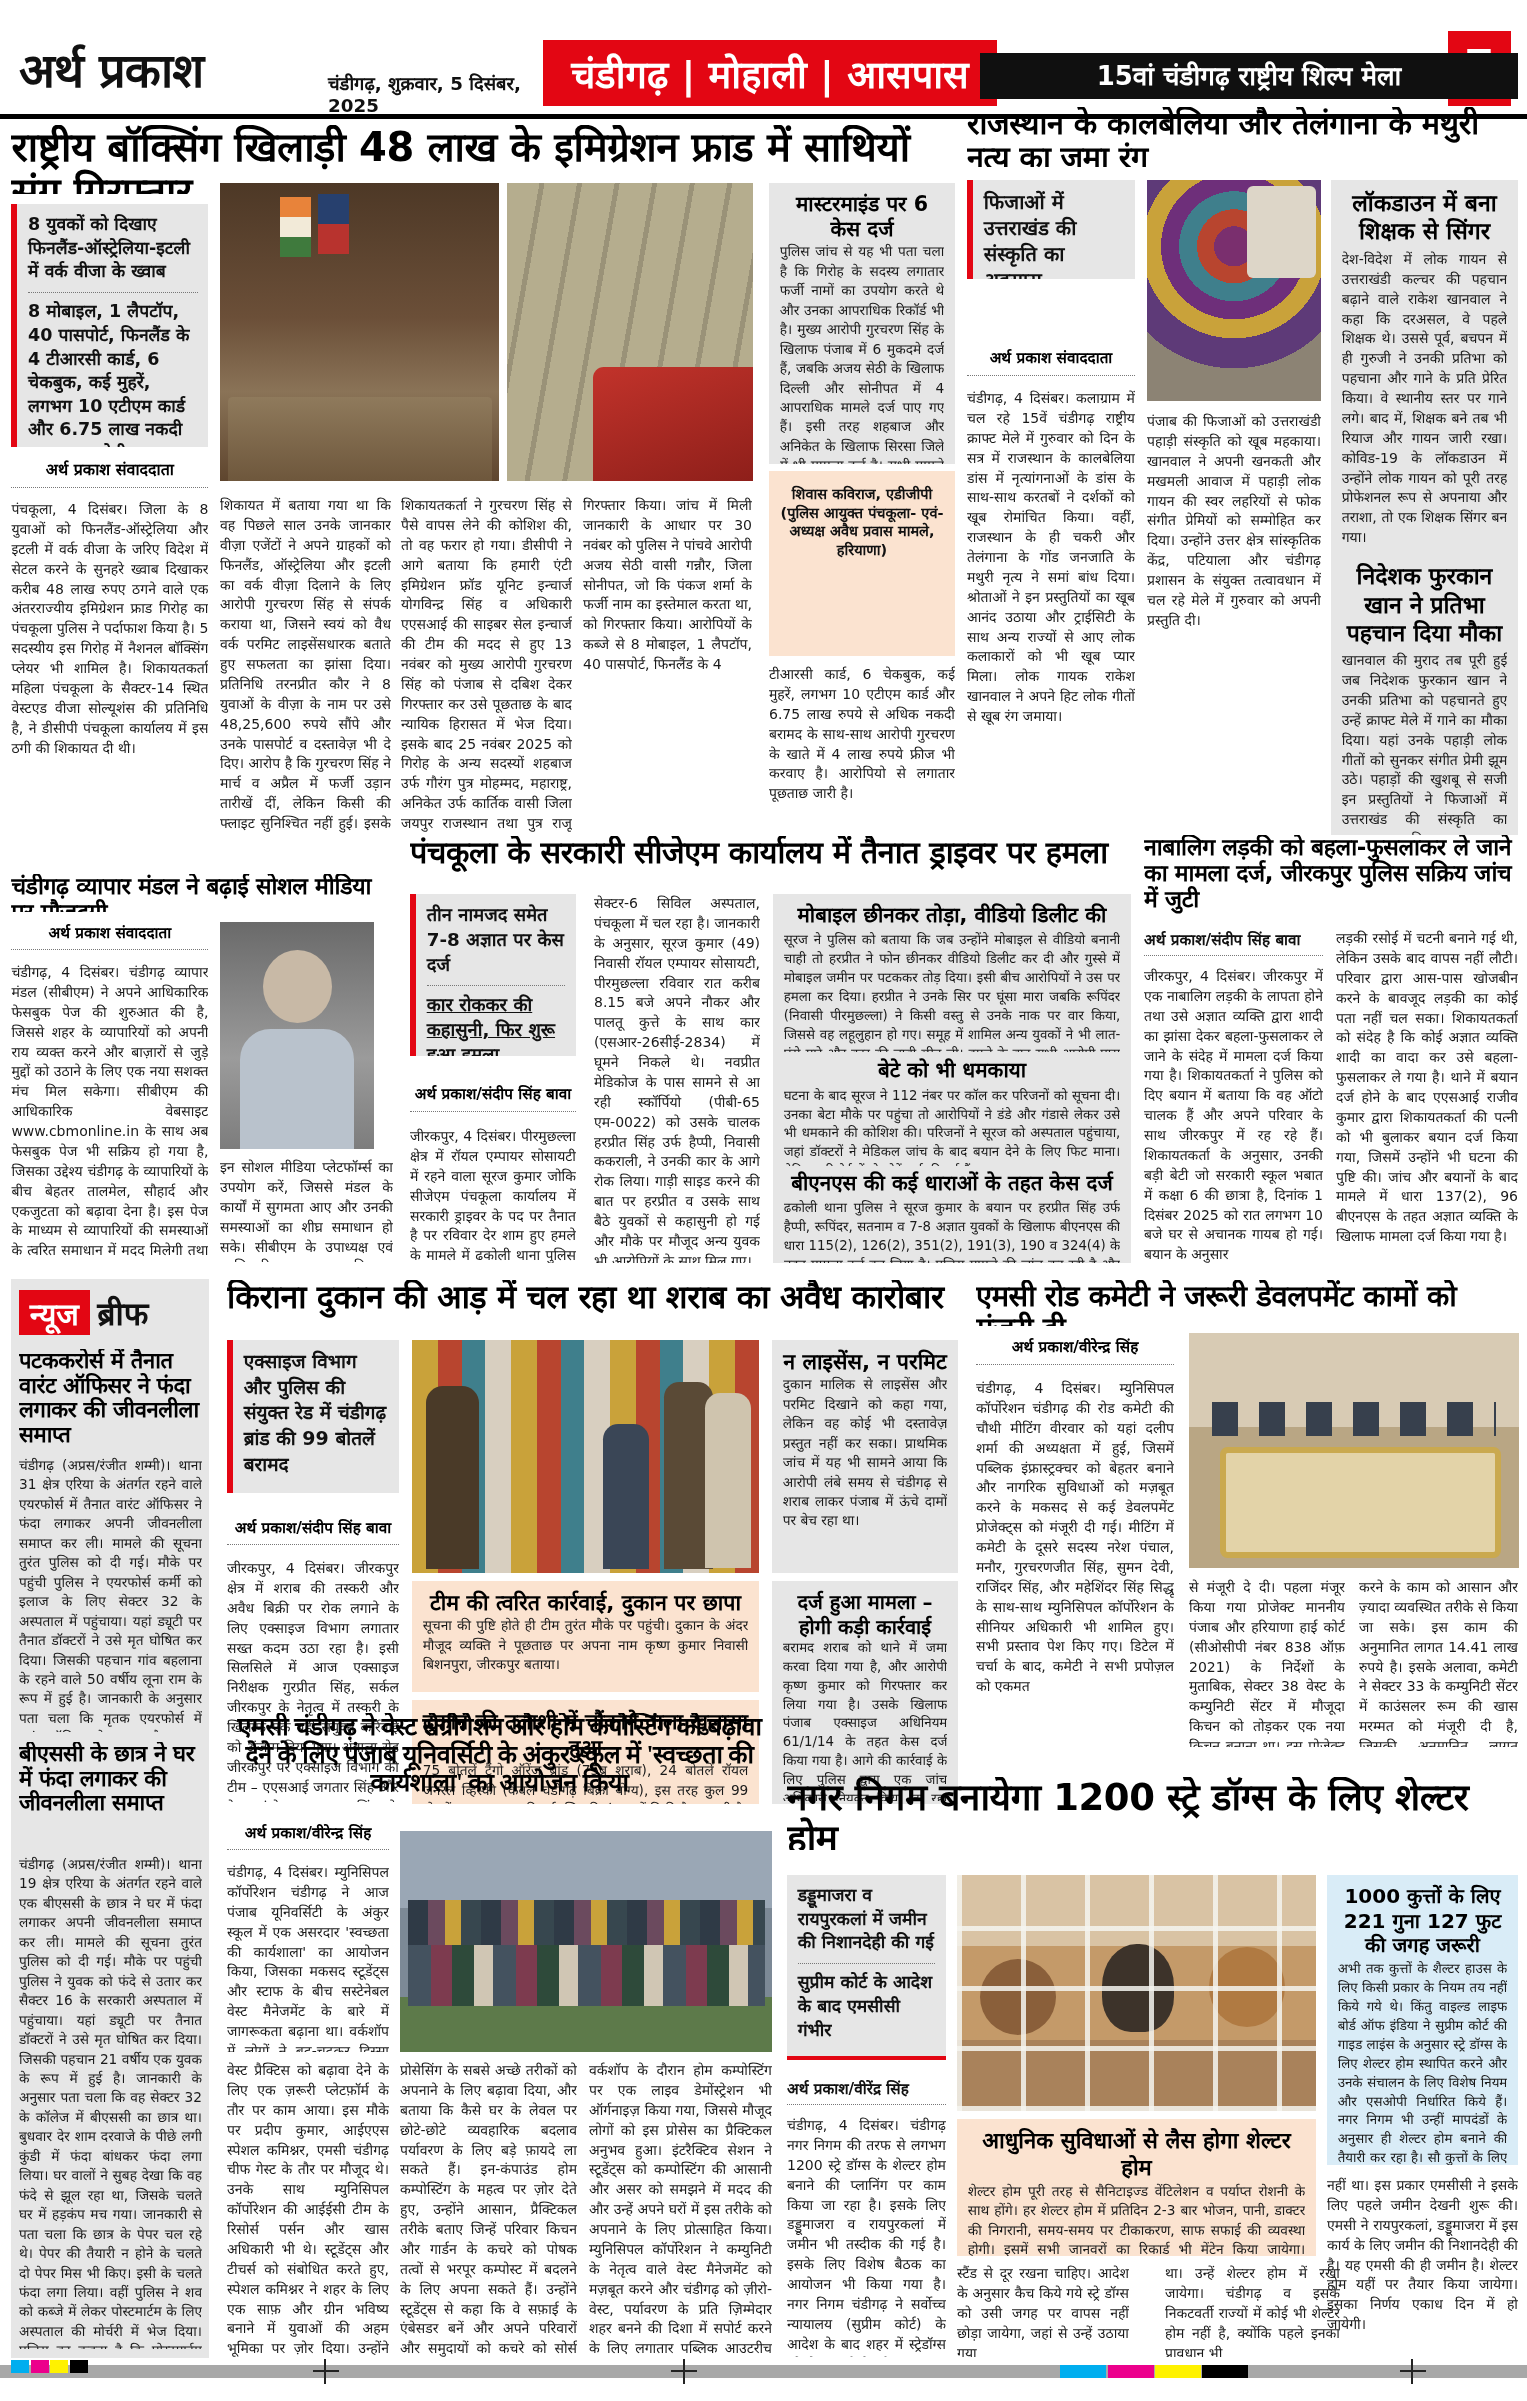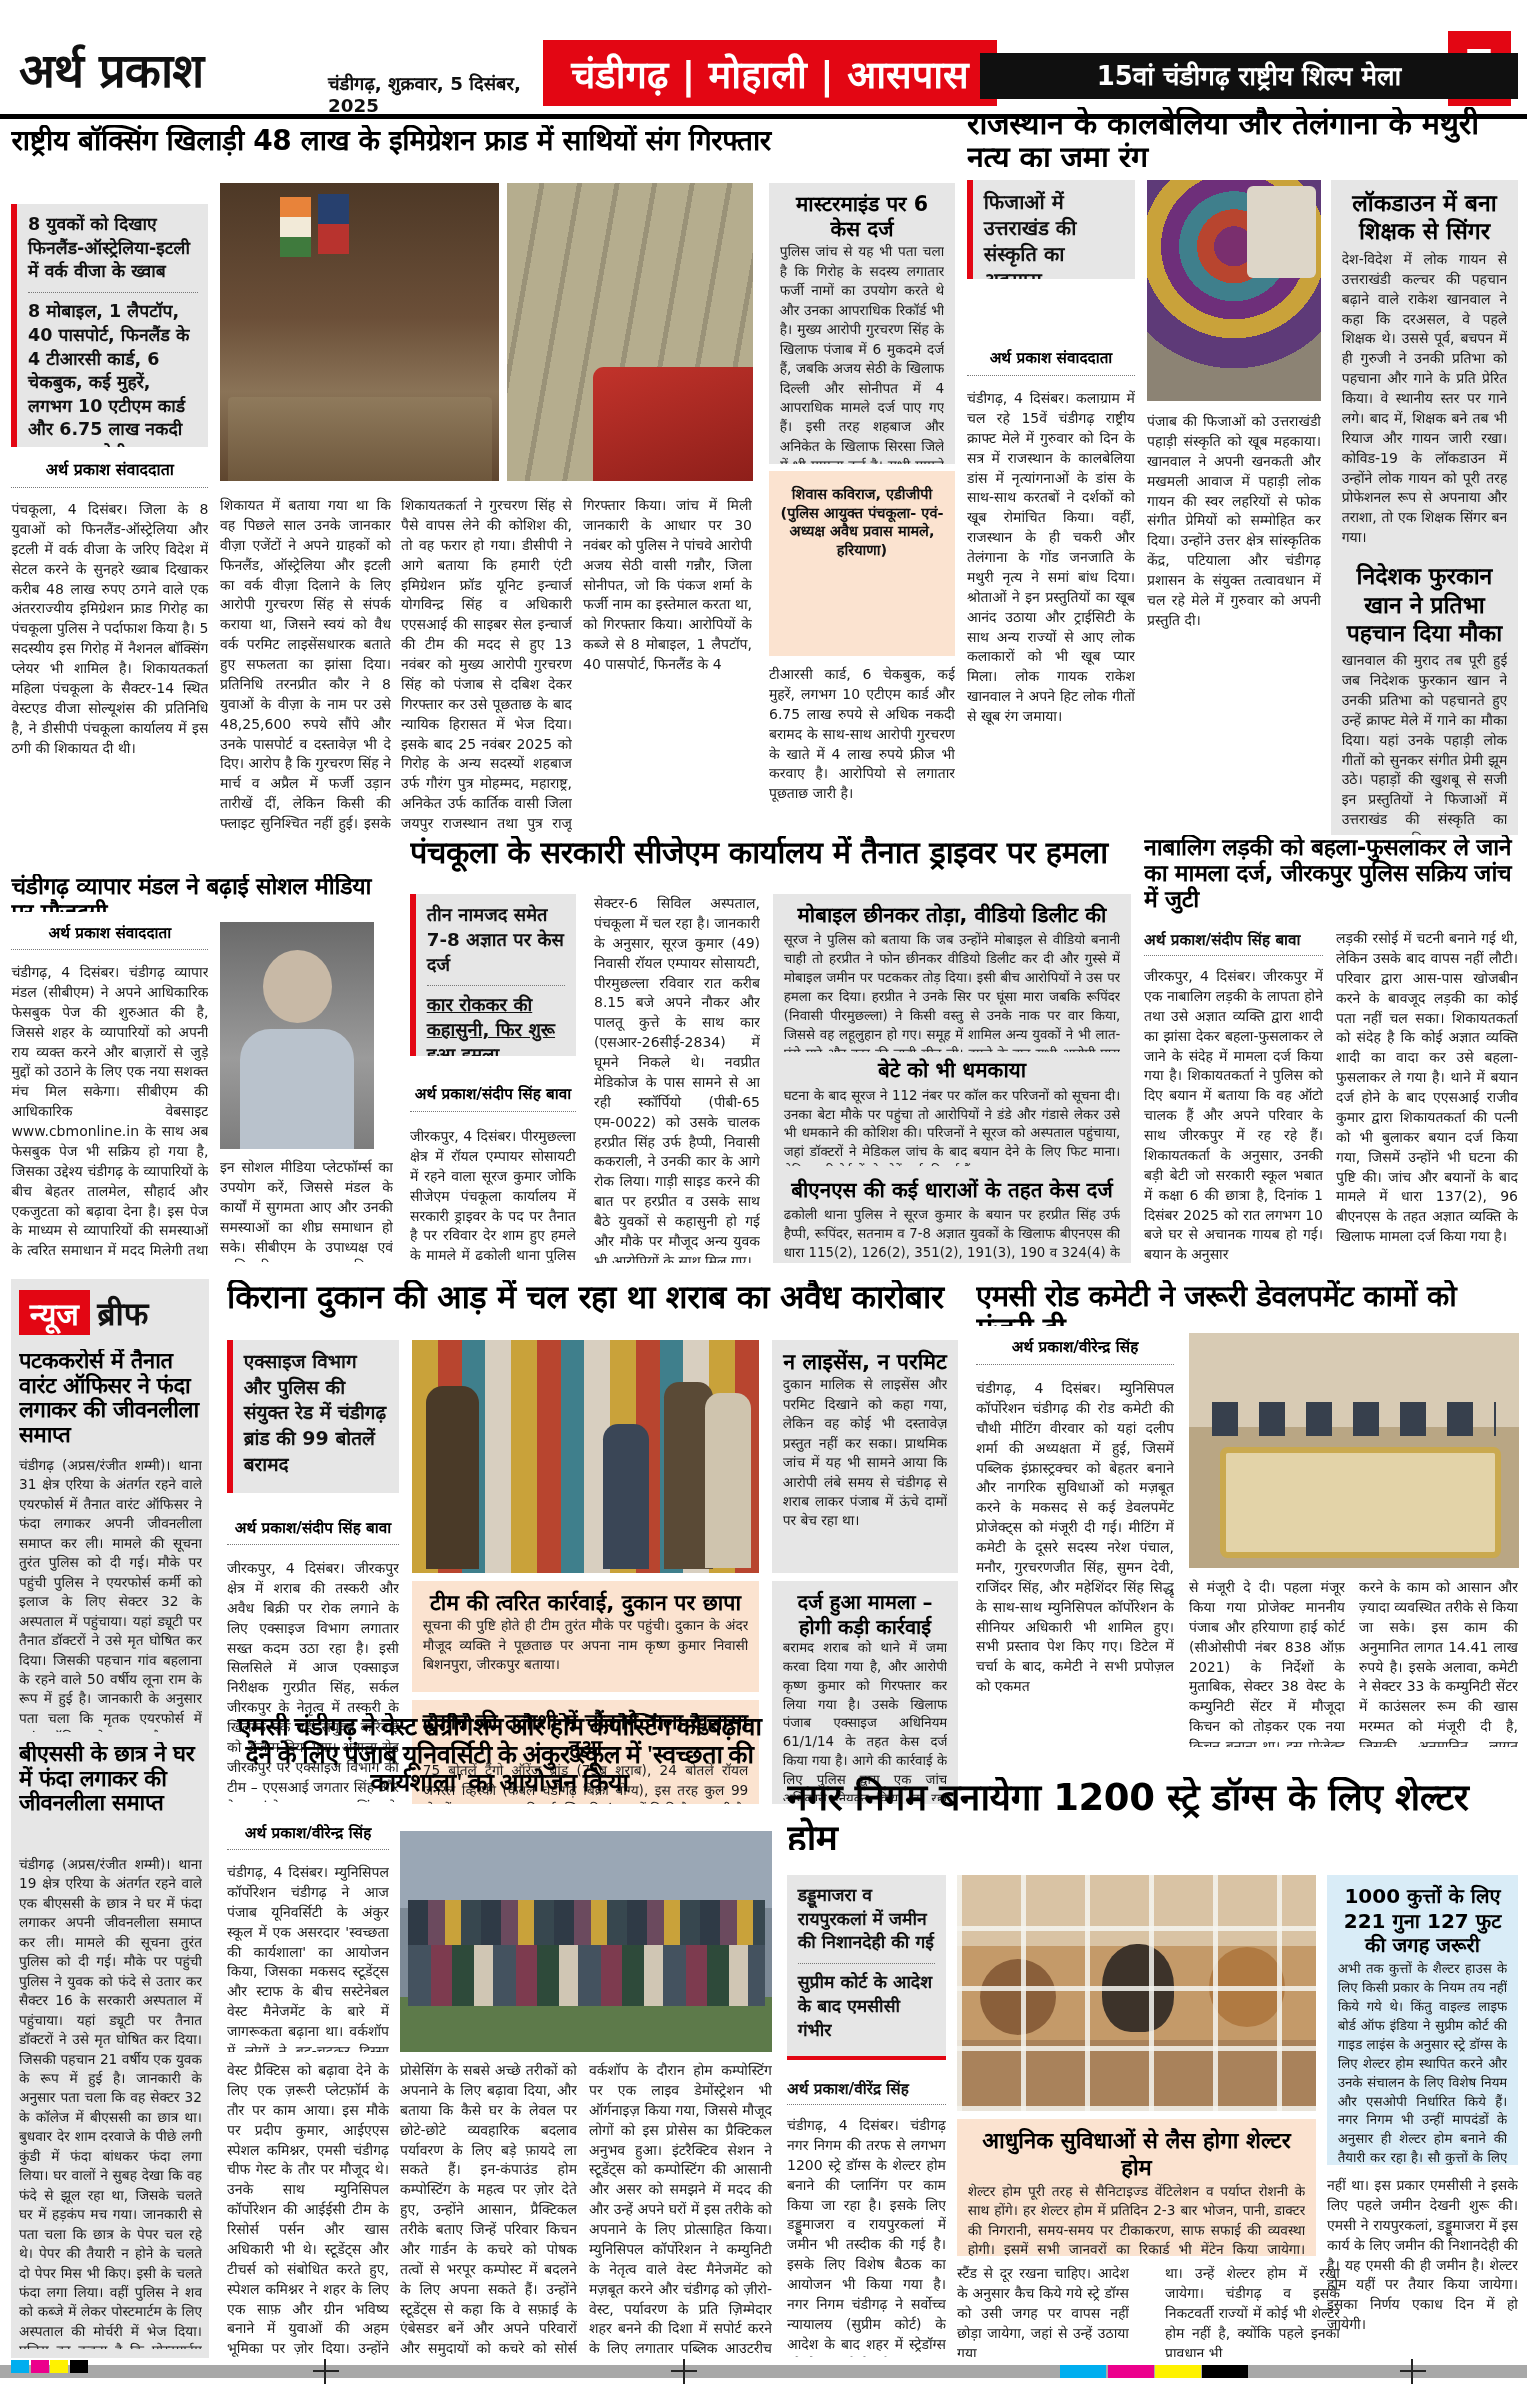--- a/index.html
+++ b/index.html
@@ -40,21 +40,21 @@
 
   <div class="abs" id="masthead-logo" style="left:19px;top:37px;width:229px;height:61px;">अर्थ प्रकाश</div>
   <div class="abs" style="left:328px;top:70px;width:214px;font-size:18.3px;font-weight:bold;">चंडीगढ़, शुक्रवार, 5 दिसंबर, 2025</div>
   <div class="abs white" id="sections-box" style="left:543px;top:40px;width:454px;height:66px;font-size:38px;font-weight:bold;">चंडीगढ़ | मोहाली | आसपास</div>
   <div class="abs" style="left:1011px;top:69px;font-size:23px;">
     <span>www.</span><span style="color:#e30613;">arthparkash</span><span>.com</span>
   </div>
   <div class="abs white" id="page-num" style="left:1448px;top:30.5px;width:63px;height:75px;">5</div>
   <div class="abs" id="toprule" style="left:0;top:114px;width:1527px;height:4.6px;"></div>
 
-  <div class="abs hl" style="left:11.4px;top:125px;width:944px;height:69px;font-size:28px;">राष्ट्रीय बॉक्सिंग खिलाड़ी 48 लाख के इमिग्रेशन फ्राड में साथियों संग गिरफ्तार</div>
+  <div class="abs hl" style="left:11.4px;top:125px;width:944px;height:69px;font-size:40px;">राष्ट्रीय बॉक्सिंग खिलाड़ी 48 लाख के इमिग्रेशन फ्राड में साथियों संग गिरफ्तार</div>
 
   <div class="abs graybox redleft" style="left:11.4px;top:204px;width:197px;height:243px;">
     <div style="font-size:17.5px;font-weight:bold;line-height:1.35;">8 युवकों को दिखाए फिनलैंड-ऑस्ट्रेलिया-इटली में वर्क वीजा के ख्वाब</div>
     <div class="dotrule" style="margin:7.6px 0;"></div>
     <div style="font-size:17.5px;font-weight:bold;line-height:1.35;">8 मोबाइल, 1 लैपटॉप, 40 पासपोर्ट, फिनलैंड के 4 टीआरसी कार्ड, 6 चेकबुक, कई मुहरें, लगभग 10 एटीएम कार्ड और 6.75 लाख नकदी बरामद, आरोपी गुरचरण के खाते में 4 लाख रुपये फीज भी करवाए</div>
   </div>
 
   <div class="abs photo" style="left:220px;top:183px;width:279px;height:298px;
        background:linear-gradient(180deg,#4d3826 0%,#6b4f38 45%,#8a7357 70%,#5e452e 100%);">
     <div class="flag" style="left:60px;top:13.7px;background:linear-gradient(180deg,#e8833a 33%,#f2ead8 33% 66%,#3f7a3d 66%);"></div>
@@ -126,21 +126,21 @@
   <div class="abs byline" style="left:410px;top:1083px;width:166px;font-size:15.3px;">अर्थ प्रकाश/संदीप सिंह बावा</div>
   <div class="abs dotrule" style="left:410px;top:1111px;width:166px;"></div>
   <div class="abs body" style="left:410px;top:1127px;width:166px;height:136px;">जीरकपुर, 4 दिसंबर। पीरमुछल्ला क्षेत्र में रॉयल एम्पायर सोसायटी में रहने वाला सूरज कुमार जोकि सीजेएम पंचकूला कार्यालय में सरकारी ड्राइवर के पद पर तैनात है पर रविवार देर शाम हुए हमले के मामले में ढकोली थाना पुलिस ने तीन नामजद समेत 7-8 अज्ञात युवकों के खिलाफ मामला दर्ज किया है। घायल चालक का उपचार</div>
   <div class="abs body" style="left:594px;top:894px;width:166px;height:369px;">सेक्टर-6 सिविल अस्पताल, पंचकूला में चल रहा है। जानकारी के अनुसार, सूरज कुमार (49) निवासी रॉयल एम्पायर सोसायटी, पीरमुछल्ला रविवार रात करीब 8.15 बजे अपने नौकर और पालतू कुत्ते के साथ कार (एसआर-26सीई-2834) में घूमने निकले थे। नवप्रीत मेडिकोज के पास सामने से आ रही स्कॉर्पियो (पीबी-65 एम-0022) को उसके चालक हरप्रीत सिंह उर्फ हैप्पी, निवासी ककराली, ने उनकी कार के आगे रोक लिया। गाड़ी साइड करने की बात पर हरप्रीत व उसके साथ बैठे युवकों से कहासुनी हो गई और मौके पर मौजूद अन्य युवक भी आरोपियों के साथ मिल गए।</div>
 
   <div class="abs graybox" style="left:773px;top:894px;width:358px;height:369px;">
     <div class="boxhead" style="font-size:20.6px;">मोबाइल छीनकर तोड़ा, वीडियो डिलीट की</div>
     <div class="body" style="font-size:13.3px;height:121px;margin-top:3.1px;">सूरज ने पुलिस को बताया कि जब उन्होंने मोबाइल से वीडियो बनानी चाही तो हरप्रीत ने फोन छीनकर वीडियो डिलीट कर दी और गुस्से में मोबाइल जमीन पर पटककर तोड़ दिया। इसी बीच आरोपियों ने उस पर हमला कर दिया। हरप्रीत ने उनके सिर पर घूंसा मारा जबकि रूपिंदर (निवासी पीरमुछल्ला) ने किसी वस्तु से उनके नाक पर वार किया, जिससे वह लहूलुहान हो गए। समूह में शामिल अन्य युवकों ने भी लात-घूंसे मारे और कार की चाबी छीन ली। हमले के बाद सभी आरोपी पास के एक मकान में जाकर छिप गए।</div>
     <div class="boxhead" style="font-size:20.6px;margin-top:6.1px;">बेटे को भी धमकाया</div>
     <div class="body" style="font-size:13.3px;height:79px;margin-top:3.1px;">घटना के बाद सूरज ने 112 नंबर पर कॉल कर परिजनों को सूचना दी। उनका बेटा मौके पर पहुंचा तो आरोपियों ने डंडे और गंडासे लेकर उसे भी धमकाने की कोशिश की। परिजनों ने सूरज को अस्पताल पहुंचाया, जहां डॉक्टरों ने मेडिकल जांच के बाद बयान देने के लिए फिट माना। मेडिकल रिपोर्ट में दो चोटें दर्ज की गई हैं।</div>
-    <div class="boxhead" style="font-size:20.6px;margin-top:12px;">बीएनएस की कई धाराओं के तहत केस दर्ज</div>
+    <div class="boxhead" style="font-size:20.6px;margin-top:5px;">बीएनएस की कई धाराओं के तहत केस दर्ज</div>
     <div class="body" style="font-size:13.3px;height:73px;margin-top:3.1px;">ढकोली थाना पुलिस ने सूरज कुमार के बयान पर हरप्रीत सिंह उर्फ हैप्पी, रूपिंदर, सतनाम व 7-8 अज्ञात युवकों के खिलाफ बीएनएस की धारा 115(2), 126(2), 351(2), 191(3), 190 व 324(4) के तहत मामला दर्ज कर लिया है। पुलिस मामले की जांच कर रही है और आरोपियों की तलाश जारी है।</div>
   </div>
 
   <div class="abs hl" style="left:1144px;top:835px;width:374px;height:85px;font-size:23px;">नाबालिग लड़की को बहला-फुसलाकर ले जाने का मामला दर्ज, जीरकपुर पुलिस सक्रिय जांच में जुटी</div>
   <div class="abs" style="left:1144px;top:929px;width:179px;font-size:15.3px;font-weight:bold;">अर्थ प्रकाश/संदीप सिंह बावा</div>
   <div class="abs dotrule" style="left:1144px;top:955px;width:179px;"></div>
   <div class="abs body" style="left:1144px;top:967px;width:179px;height:298px;">जीरकपुर, 4 दिसंबर। जीरकपुर में एक नाबालिग लड़की के लापता होने तथा उसे अज्ञात व्यक्ति द्वारा शादी का झांसा देकर बहला-फुसलाकर ले जाने के संदेह में मामला दर्ज किया गया है। शिकायतकर्ता ने पुलिस को दिए बयान में बताया कि वह ऑटो चालक हैं और अपने परिवार के साथ जीरकपुर में रह रहे हैं। शिकायतकर्ता के अनुसार, उनकी बड़ी बेटी जो सरकारी स्कूल भबात में कक्षा 6 की छात्रा है, दिनांक 1 दिसंबर 2025 को रात लगभग 10 बजे घर से अचानक गायब हो गई। बयान के अनुसार</div>
   <div class="abs body" style="left:1336px;top:929px;width:182px;height:336px;">लड़की रसोई में चटनी बनाने गई थी, लेकिन उसके बाद वापस नहीं लौटी। परिवार द्वारा आस-पास खोजबीन करने के बावजूद लड़की का कोई पता नहीं चल सका। शिकायतकर्ता को संदेह है कि कोई अज्ञात व्यक्ति शादी का वादा कर उसे बहला-फुसलाकर ले गया है। थाने में बयान दर्ज होने के बाद एएसआई राजीव कुमार द्वारा शिकायतकर्ता की पत्नी को भी बुलाकर बयान दर्ज किया गया, जिसमें उन्होंने भी घटना की पुष्टि की। जांच और बयानों के बाद मामले में धारा 137(2), 96 बीएनएस के तहत अज्ञात व्यक्ति के खिलाफ मामला दर्ज किया गया है।</div>
 
   <div class="abs" style="left:11.4px;top:1279px;width:198px;height:1079px;background:#e6e6e6;"></div>

